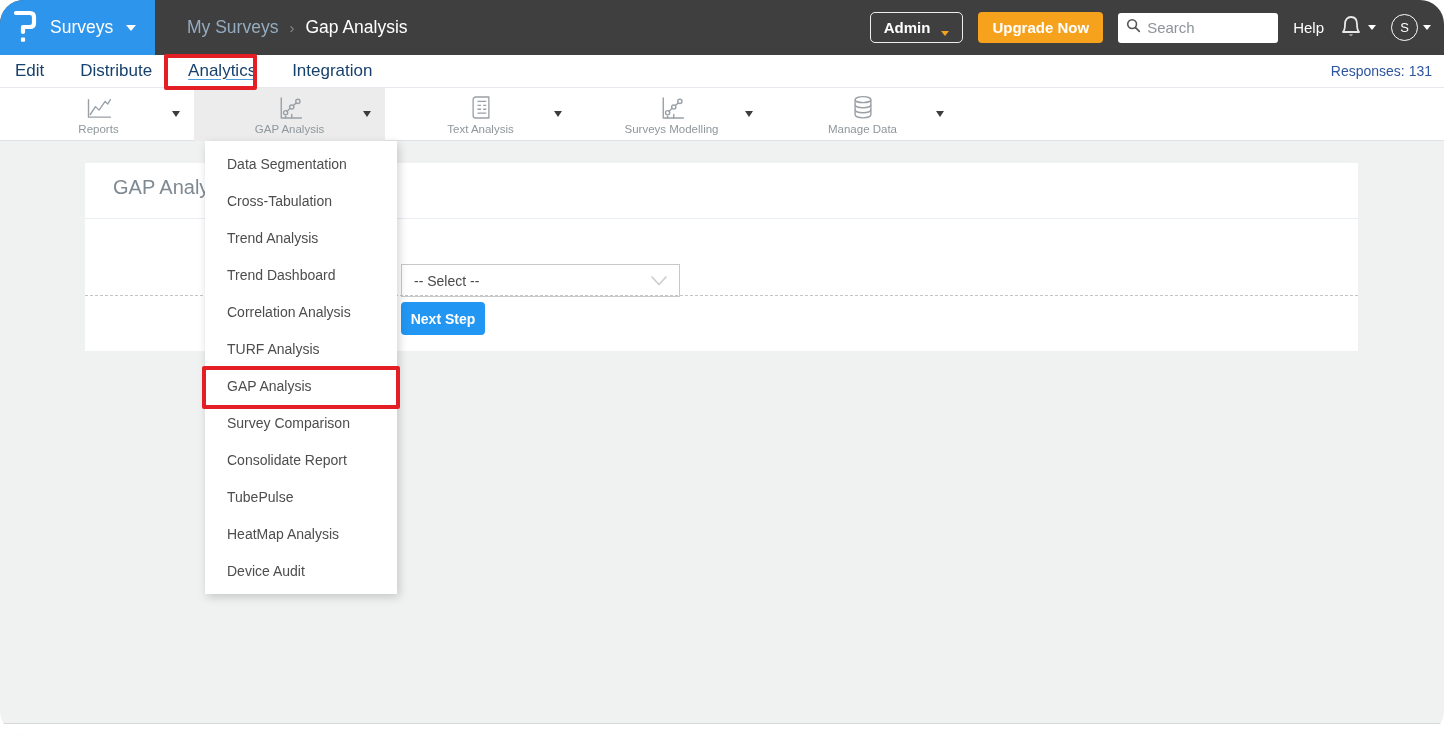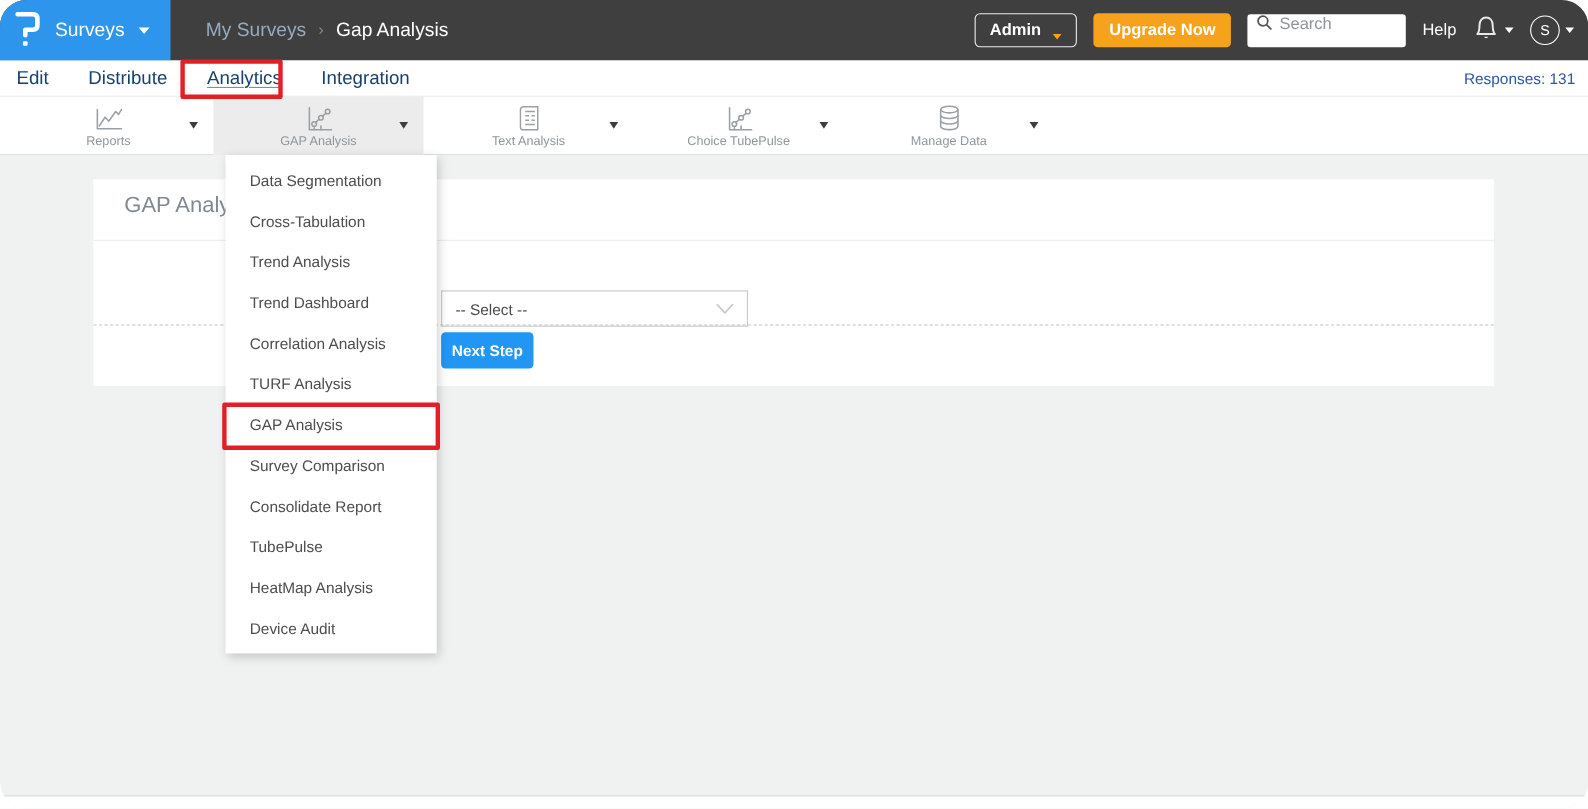--- a/index.html
+++ b/index.html
@@ -14,21 +14,21 @@
   .product-label { color:#fff; font-size:17.5px; }
   .caret { width:0; height:0; border-left:5px solid transparent; border-right:5px solid transparent; border-top:6px solid #fff; display:inline-block; }
   .caret.small { border-left-width:4px; border-right-width:4px; border-top-width:5px; }
   .breadcrumb { display:flex; align-items:center; gap:11px; margin-left:32px; font-size:17.5px; }
   .crumb-parent { color:#95abbf; cursor:pointer; }
   .crumb-sep { color:#8a8a8a; font-size:15px; }
   .crumb-current { color:#ffffff; }
   .topbar-right { margin-left:auto; display:flex; align-items:center; gap:15px; padding-right:13px; }
   .admin-btn { display:flex; align-items:flex-end; gap:11px; border:1.5px solid #ededed; border-radius:5px; background:transparent; color:#fff; font-weight:bold; font-size:15px; padding:6px 13px; cursor:pointer; font-family:inherit; }
   .upgrade-btn { background:#f6a21c; border:none; border-radius:4px; color:#fff; font-weight:bold; font-size:15px; padding:7px 14px; cursor:pointer; font-family:inherit; }
-  .search-box { width:144px; height:30px; background:#fff; border-radius:3px; display:flex; align-items:flex-start; padding:0 8px; gap:6px; }
+  .search-box { width:160px; height:30px; background:#fff; border-radius:3px; display:flex; align-items:center; padding:0 8px; gap:6px; }
   .search-box input { border:none; outline:none; width:100%; font-size:15px; color:#444; font-family:inherit; background:transparent; }
   .search-box input::placeholder { color:#8d9499; }
   .help-label { color:#fff; font-size:15px; cursor:pointer; }
   .bell-wrap, .avatar-wrap { display:flex; align-items:center; gap:5px; cursor:pointer; }
   .avatar-circle { width:27px; height:27px; border:1.5px solid #fff; border-radius:50%; color:#fff; font-size:13px; display:flex; align-items:center; justify-content:center; }
 
   
   .navrow { position:absolute; top:55px; left:0; width:100%; height:33px; background:#fff; border-bottom:1px solid #e5e8ec; display:flex; align-items:center; padding-left:15px; gap:36px; }
   .nav-item { font-size:17px; color:#17416d; cursor:pointer; }
   .nav-item.active { text-decoration:underline; text-decoration-color:#4d9ddc; text-underline-offset:3px; }
@@ -172,21 +172,21 @@
           <path d="M6 4 V27 H29"></path>
           <line x1="12.5" y1="19.5" x2="16" y2="16"></line>
           <line x1="20" y1="12.5" x2="23" y2="10"></line>
           <circle cx="11" cy="21" r="2.4"></circle>
           <circle cx="18" cy="14.5" r="2.4"></circle>
           <circle cx="25" cy="8" r="2.4"></circle>
           <line x1="11" y1="25" x2="11" y2="27"></line>
           <line x1="18" y1="23" x2="18" y2="27"></line>
         </svg>
       </span>
-      <span class="tool-label">Choice TubePulse</span>
+      <span class="tool-label">Surveys Modelling</span>
       <span class="tool-caret"></span>
     </div>
 
     <div class="tool-cell">
       <span class="tool-icon">
         <svg width="28" height="27" viewBox="0 0 32 30" fill="none" stroke="#9aa0a6" stroke-width="1.6">
           <ellipse cx="16" cy="6" rx="9" ry="3.4"></ellipse>
           <path d="M7 6 v5.8 c0 1.9 4 3.4 9 3.4 s9 -1.5 9 -3.4 V6"></path>
           <path d="M7 11.8 v5.8 c0 1.9 4 3.4 9 3.4 s9 -1.5 9 -3.4 v-5.8"></path>
           <path d="M7 17.6 v5.8 c0 1.9 4 3.4 9 3.4 s9 -1.5 9 -3.4 v-5.8"></path>

